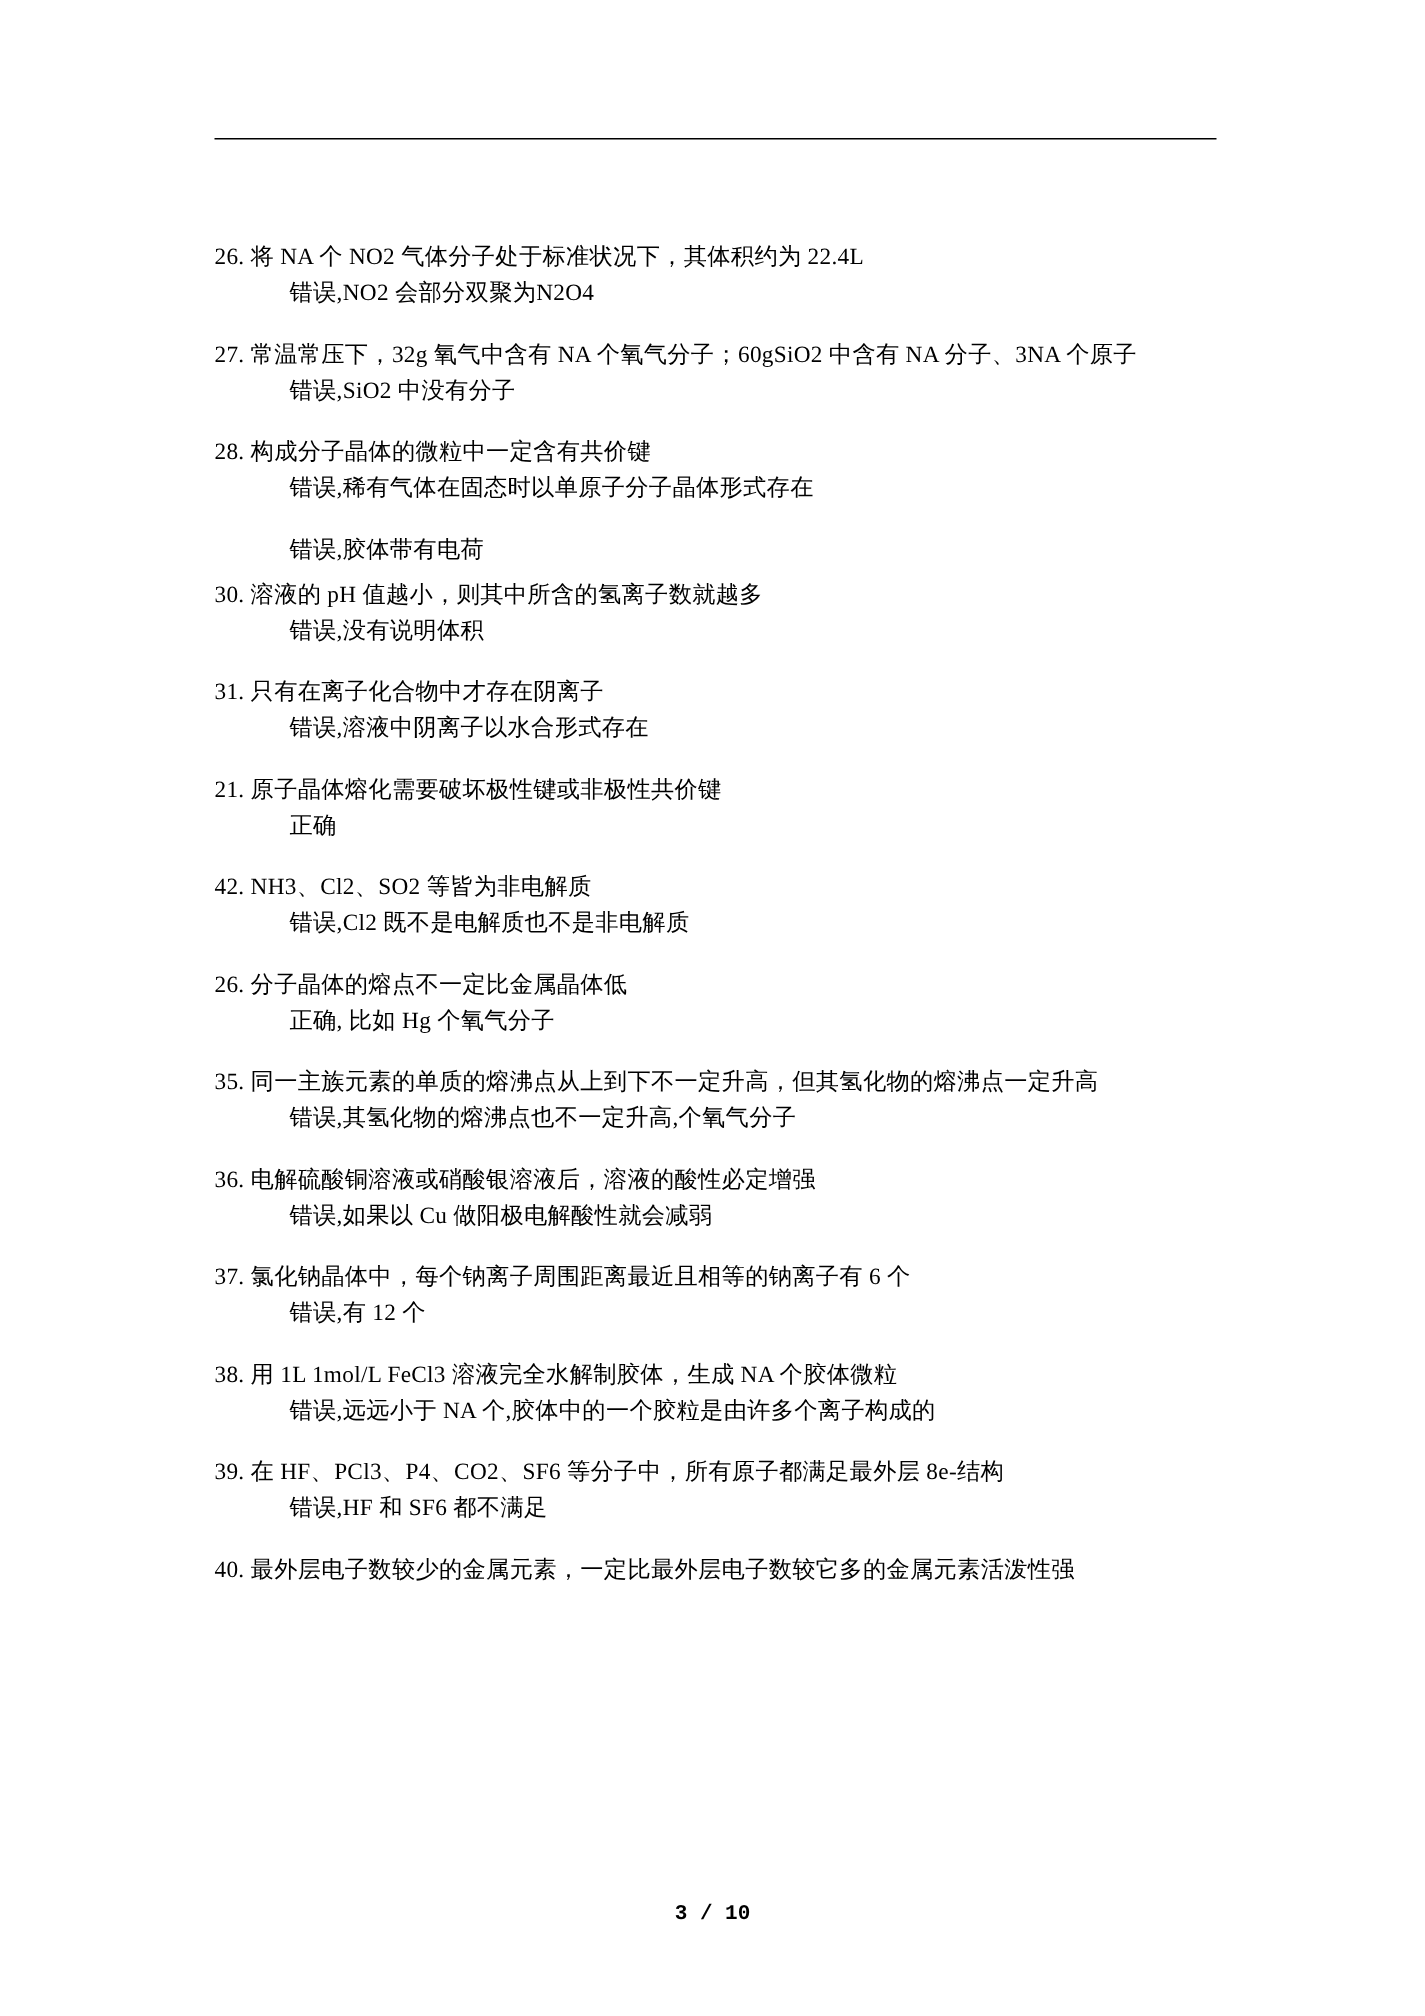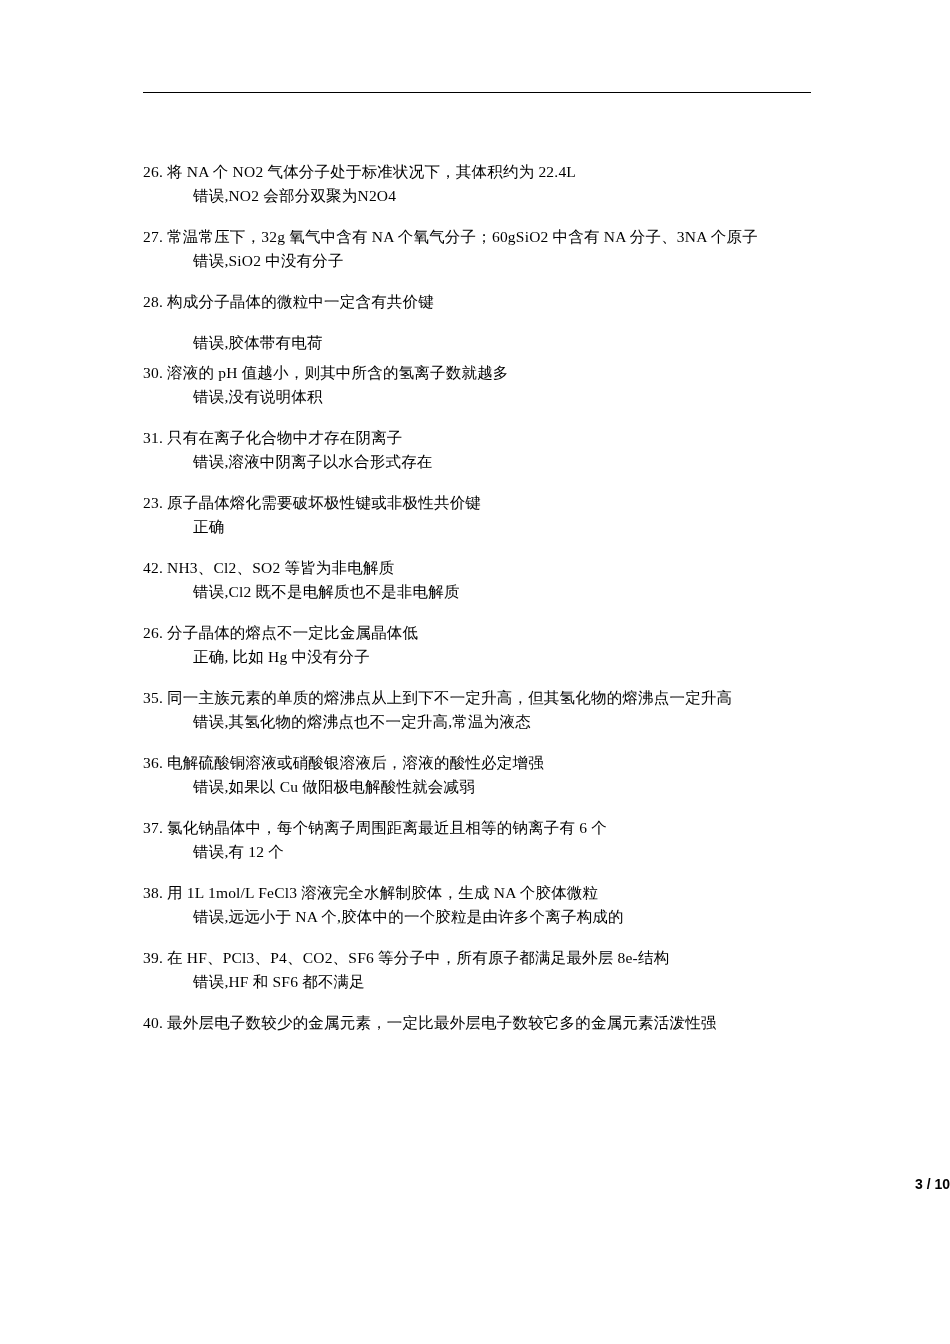--- a/index.html
+++ b/index.html
@@ -56,25 +56,25 @@
     white-space: nowrap;
     letter-spacing: 0.2px;
   }
   .tight {
     margin-bottom: 6px;
   }
   .footer {
     position: absolute;
     left: 0;
     right: 0;
-    top: 1176px;
-    text-align: right;
+    top: 1268px;
+    text-align: center;
     font-size: 14px;
     font-weight: bold;
-    font-family: Liberation Sans, sans-serif;
+    font-family: Liberation Mono, monospace;
   }
 </style>
 </head>
 <body>
 
 <div class="page">
 
   <div class="top-rule"></div>
 
   <div class="content">
@@ -93,20 +93,21 @@
         <span>常温常压下，32g 氧气中含有 NA 个氧气分子；60gSiO2 中含有 NA 分子、3NA 个原子</span>
       </div>
       <div class="aline">错误,SiO2 中没有分子</div>
     </div>
 
     <div class="qitem">
       <div class="qline">
         <span class="qnum">28.</span>
         <span>构成分子晶体的微粒中一定含有共价键</span>
       </div>
+      <div class="aline">错误,稀有气体在固态时以单原子分子晶体形式存在</div>
     </div>
 
     <div class="qitem tight">
       <div class="aline">错误,胶体带有电荷</div>
     </div>
 
     <div class="qitem">
       <div class="qline">
         <span class="qnum">30.</span>
         <span>溶液的 pH 值越小，则其中所含的氢离子数就越多</span>
@@ -117,48 +118,48 @@
     <div class="qitem">
       <div class="qline">
         <span class="qnum">31.</span>
         <span>只有在离子化合物中才存在阴离子</span>
       </div>
       <div class="aline">错误,溶液中阴离子以水合形式存在</div>
     </div>
 
     <div class="qitem">
       <div class="qline">
-        <span class="qnum">23.</span>
+        <span class="qnum">21.</span>
         <span>原子晶体熔化需要破坏极性键或非极性共价键</span>
       </div>
       <div class="aline">正确</div>
     </div>
 
     <div class="qitem">
       <div class="qline">
         <span class="qnum">42.</span>
         <span>NH3、Cl2、SO2 等皆为非电解质</span>
       </div>
       <div class="aline">错误,Cl2 既不是电解质也不是非电解质</div>
     </div>
 
     <div class="qitem">
       <div class="qline">
         <span class="qnum">26.</span>
         <span>分子晶体的熔点不一定比金属晶体低</span>
       </div>
-      <div class="aline">正确, 比如 Hg 中没有分子</div>
+      <div class="aline">正确, 比如 Hg 个氧气分子</div>
     </div>
 
     <div class="qitem">
       <div class="qline">
         <span class="qnum">35.</span>
         <span>同一主族元素的单质的熔沸点从上到下不一定升高，但其氢化物的熔沸点一定升高</span>
       </div>
-      <div class="aline">错误,其氢化物的熔沸点也不一定升高,常温为液态</div>
+      <div class="aline">错误,其氢化物的熔沸点也不一定升高,个氧气分子</div>
     </div>
 
     <div class="qitem">
       <div class="qline">
         <span class="qnum">36.</span>
         <span>电解硫酸铜溶液或硝酸银溶液后，溶液的酸性必定增强</span>
       </div>
       <div class="aline">错误,如果以 Cu 做阳极电解酸性就会减弱</div>
     </div>
 

